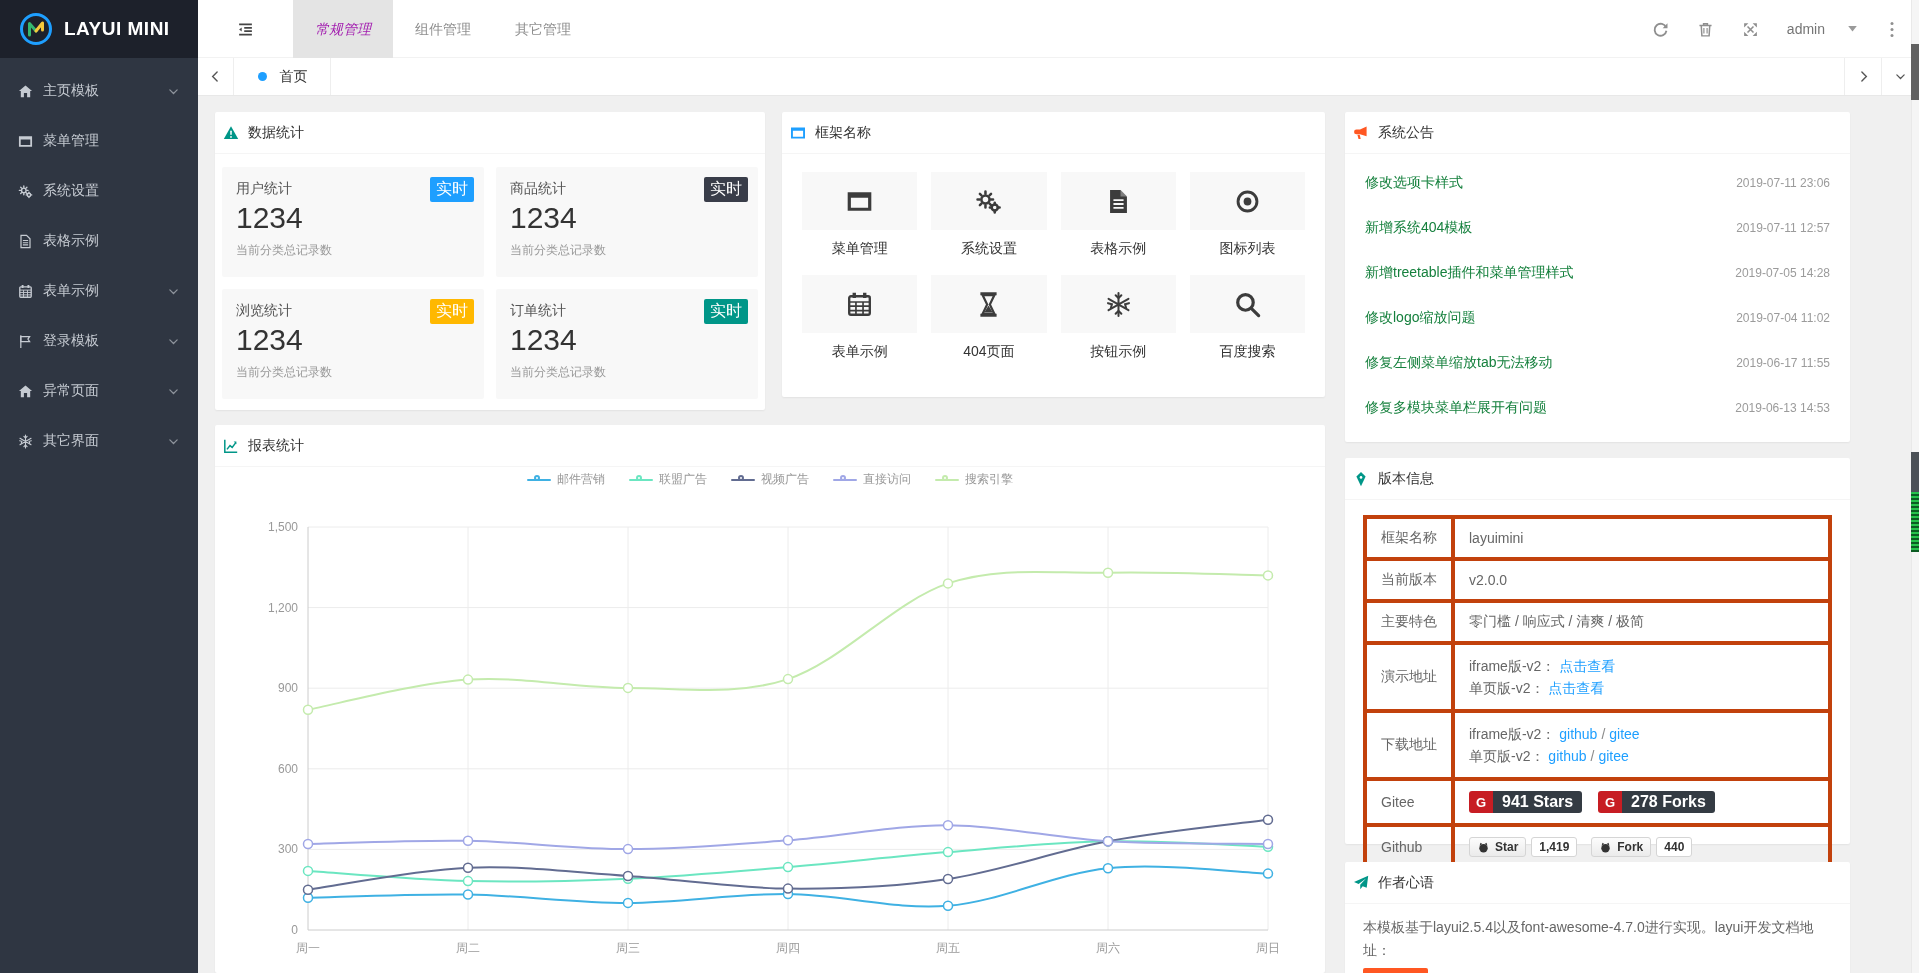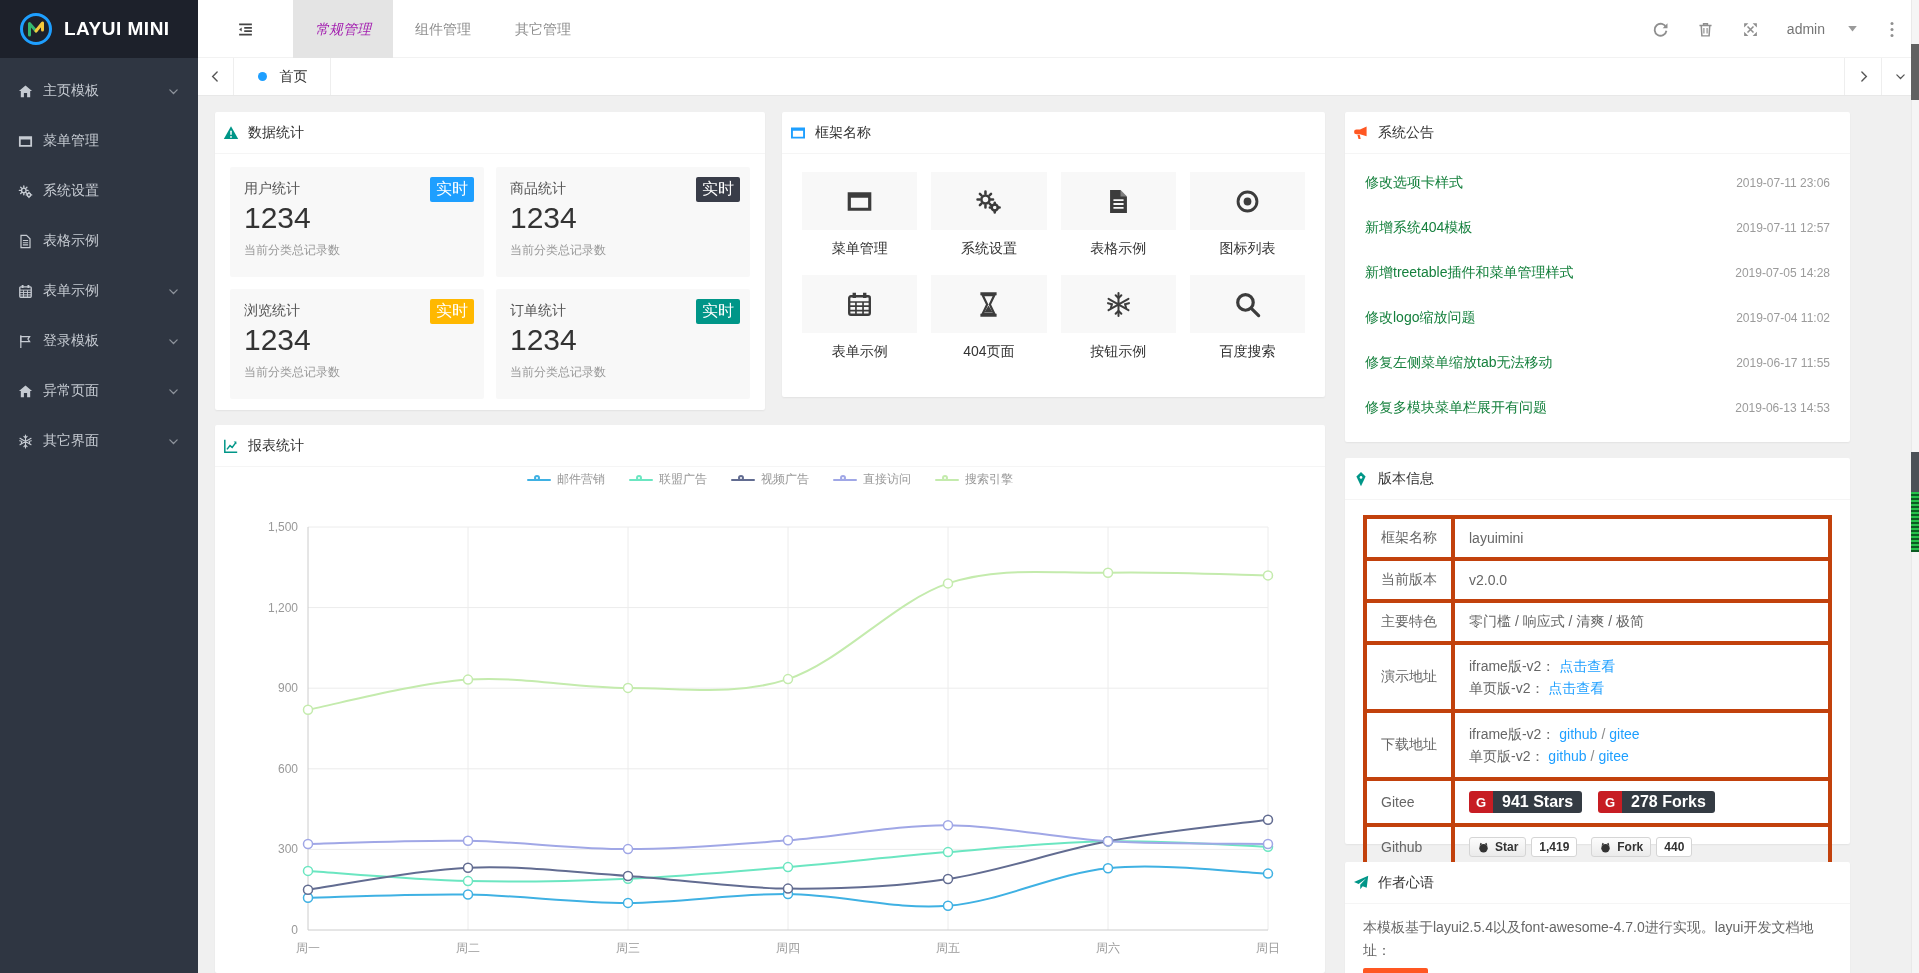--- a/index.html
+++ b/index.html
@@ -52,21 +52,21 @@
   .card-h .ch-ic { width:16px; height:16px; margin-right:9px; flex:none; }
 
   #card-stats  { left:17px;  top:16px;  width:550px;  height:298px; }
   #card-quick  { left:584px; top:16px;  width:543px;  height:285px; }
   #card-chart  { left:17px;  top:329px; width:1110px; height:548px; }
   #card-notice { left:1147px;top:16px;  width:505px;  height:330px; }
   #card-ver    { left:1147px;top:362px; width:505px;  height:386px; }
   #card-author { left:1147px;top:766px; width:505px;  height:170px; }
 
   
-  .stats-body { padding:13px 15px; display:grid; grid-template-columns:1fr 1fr; gap:12px; }
+  .stats-body { padding:13px 7px; display:grid; grid-template-columns:1fr 1fr; gap:12px; }
   .stat-box { position:relative; background:#f8f8f8; border-radius:2px; padding:13px 14px; height:110px; cursor:default; }
   .sb-label { font-size:14px; color:#555; }
   .sb-value { font-size:30px; color:#333; margin-top:3px; }
   .sb-cap { font-size:12px; color:#999; margin-top:7px; }
   .sb-badge { position:absolute; top:10px; right:10px; color:#fff; font-size:16px; padding:2px 6px; border-radius:2px; }
 
   
   .quick-body { padding:18px 20px; display:grid; grid-template-columns:repeat(4,1fr); column-gap:14px; row-gap:17px; }
   .q-cell { cursor:pointer; }
   .q-box { height:58px; background:#f8f8f8; display:flex; align-items:center; justify-content:center; color:#3c3c3c; }

